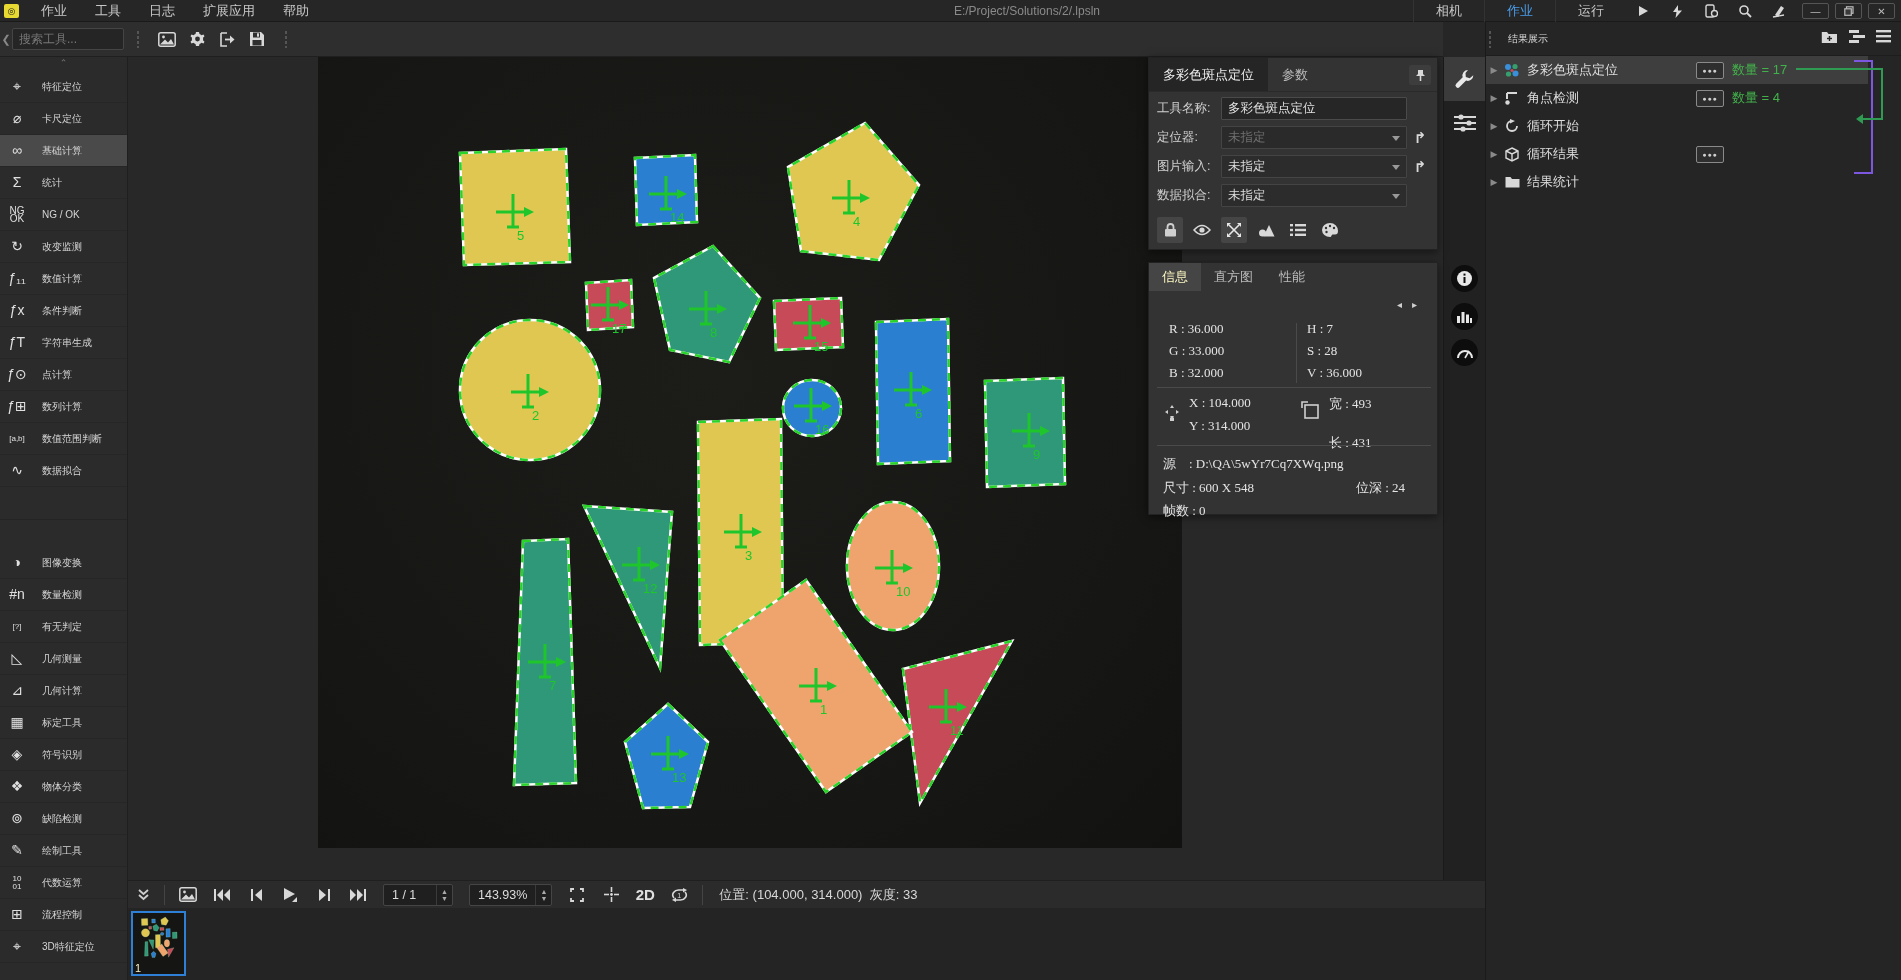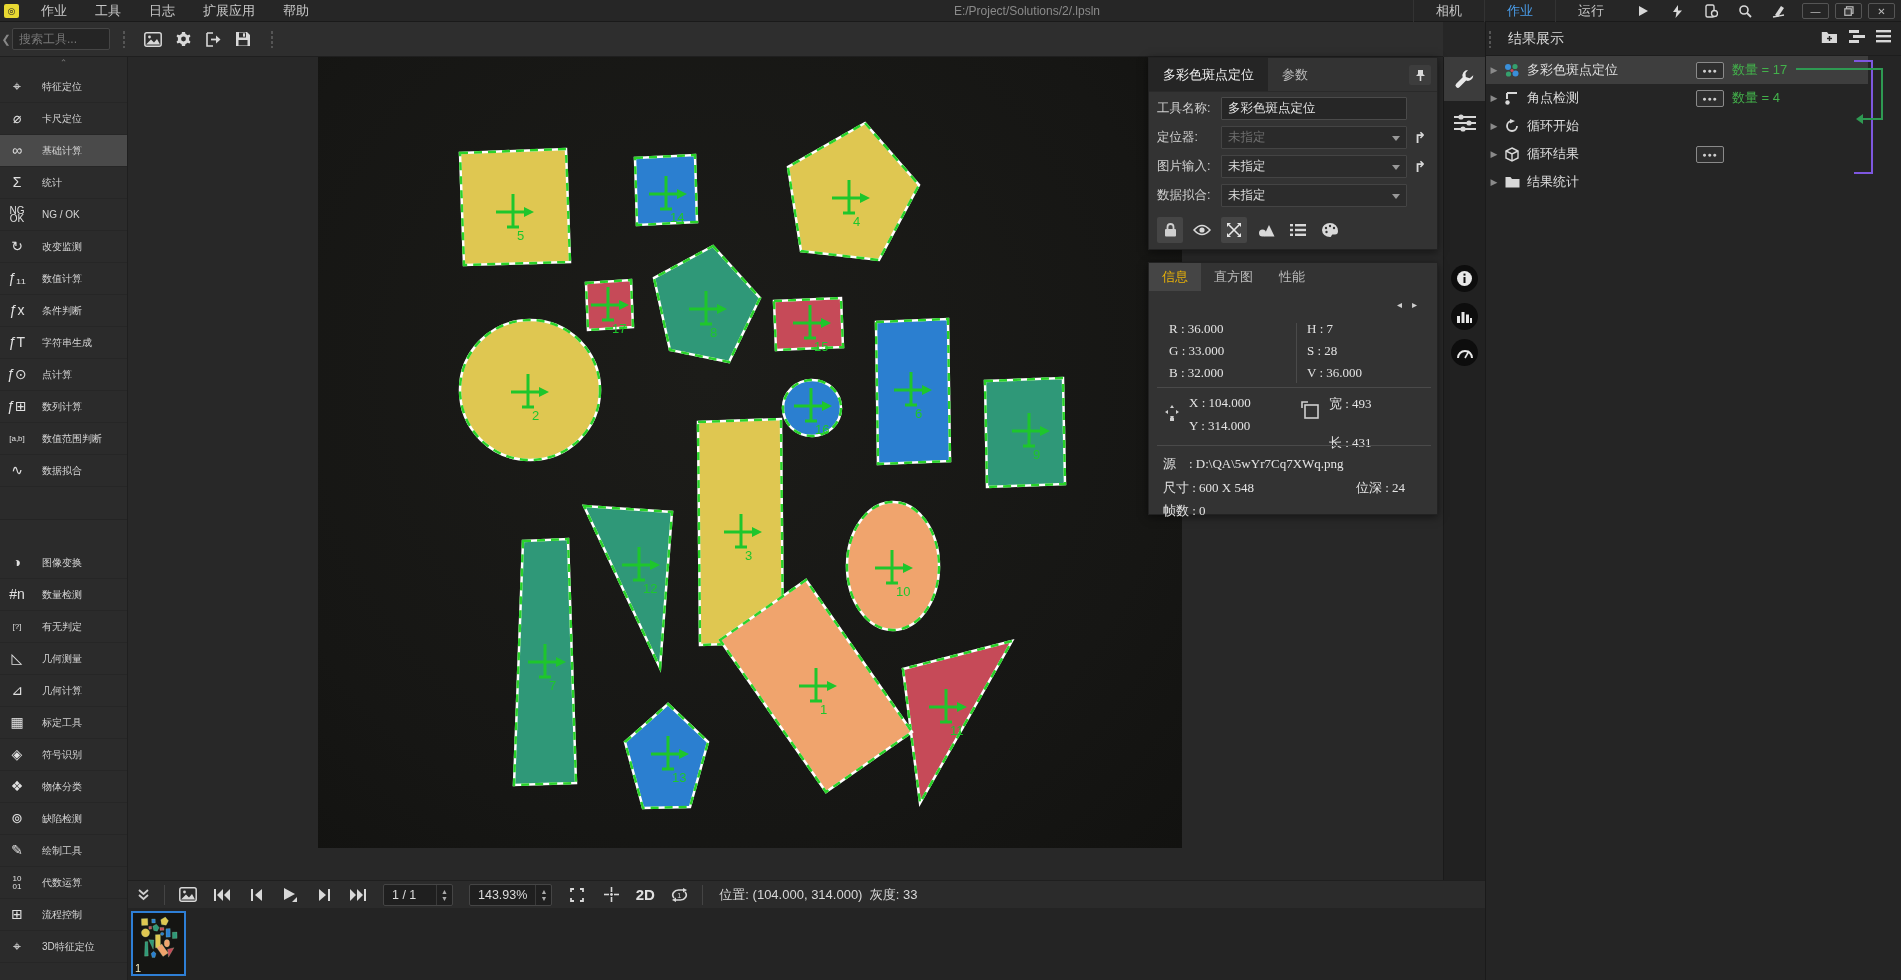--- a/index.html
+++ b/index.html
@@ -15,21 +15,21 @@
   #win-title { position:absolute; left:700px; width:400px; text-align:right; color:#8a8a8a; font-size:12px; }
   #menu-right { position:absolute; right:0; top:0; height:22px; display:flex; align-items:center; }
   .menu-right-item { padding:0 22px; font-size:13px; color:#c8c8c8; border-left:1px solid #333; height:22px; line-height:22px; }
   .menu-right-item.active { color:#4a9dea; }
   .mr-icon { width:34px; height:22px; display:flex; align-items:center; justify-content:center; }
   .winbtn { width:27px; height:16px; border:1px solid #555; margin-left:6px; display:flex; align-items:center; justify-content:center; color:#bbb; font-size:10px; border-radius:2px; }
 
   
   #toolrow { left:0; top:22px; width:1443px; height:35px; background:#2e2e2e; border-bottom:1px solid #1f1f1f; display:flex; align-items:center; }
   #collapse-left { width:12px; color:#888; font-size:11px; text-align:center; }
-  #search-box { width:98px; height:22px; background:#252525; border:1px solid #454545; border-radius:2px; color:#c8c8c8; font-size:12px; padding:0 6px; }
+  #search-box { width:112px; height:22px; background:#252525; border:1px solid #454545; border-radius:2px; color:#c8c8c8; font-size:12px; padding:0 6px; }
   #search-box::placeholder { color:#777; }
   .vdots { width:4px; height:18px; margin:0 12px; background-image:radial-gradient(#555 1px, transparent 1.2px); background-size:4px 5px; }
   .tr-icon { width:30px; height:24px; display:flex; align-items:center; justify-content:center; }
 
   
   #sidebar { left:0; top:57px; width:128px; height:923px; background:#2b2b2b; border-right:1px solid #1f1f1f; }
   #sb-collapse { height:14px; text-align:center; color:#777; font-size:9px; line-height:12px; }
   .sb-item { height:32px; display:flex; align-items:center; border-bottom:1px solid #262626; cursor:default; }
   .sb-item.sel { background:#4a4a4a; }
   .sb-icon { width:34px; text-align:center; color:#e0e0e0; font-size:14px; font-style:normal; line-height:11px; white-space:pre; }
@@ -58,36 +58,36 @@
   .field-select .chev { position:absolute; right:6px; top:9px; width:0; height:0; border-left:4px solid transparent; border-right:4px solid transparent; border-top:5px solid #999; }
   .jump-btn { width:20px; height:22px; margin-left:4px; color:#d8d8d8; font-size:15px; font-weight:bold; display:flex; align-items:center; justify-content:center; }
   #tp-iconrow { display:flex; align-items:center; margin:8px 8px 0 8px; height:28px; }
   .tp-ic { width:26px; height:26px; margin-right:6px; display:flex; align-items:center; justify-content:center; border-radius:2px; }
   .tp-ic.boxed { background:#454545; }
 
   
   #info-panel { left:1148px; top:262px; width:290px; height:253px; }
   #ip-tabs { height:28px; display:flex; background:#333; }
   .ip-tab { padding:0 13px; display:flex; align-items:center; font-size:13px; color:#bbb; }
-  .ip-tab.active { background:#454545; color:#eab308; }
+  .ip-tab.active { background:#454545; color:#fef9c3; }
   #ip-arrows { position:absolute; right:10px; top:36px; color:#cfcfcf; font-size:10px; letter-spacing:10px; }
   .kv { position:absolute; font-size:13px; color:#e4e4e4; white-space:pre;font-family:Liberation Serif, serif; }
   .ip-divider-v { position:absolute; left:147px; top:60px; width:1px; height:60px; background:#4a4a4a; }
   .ip-divider-h { position:absolute; left:8px; width:274px; height:1px; background:#4a4a4a; }
 
   
   #tool-strip { left:1443px; top:57px; width:42px; height:823px; background:#212121; border-left:1px solid #1a1a1a; }
   .strip-btn { width:42px; height:44px; display:flex; align-items:center; justify-content:center; }
   .strip-btn.active { background:#3c3c3c; }
   .float-circle { position:absolute; left:7px; width:27px; height:27px; border-radius:50%; background:#0d0d0d; display:flex; align-items:center; justify-content:center; }
 
   
   #results-panel { left:1485px; top:22px; width:416px; height:958px; background:#252525; border-left:1px solid #1a1a1a; }
   #rp-header { height:34px; display:flex; align-items:center; border-bottom:1px solid #1d1d1d; position:relative; }
-  #rp-title { margin-left:22px; color:#d8d8d8; font-size:14px; }
+  #rp-title { margin-left:22px; color:#d8d8d8; font-size:10px; }
   .rp-hicons { position:absolute; right:10px; top:8px; display:flex; gap:11px; }
   .rp-row { height:28px; display:flex; align-items:center; position:relative; width:382px; }
   .rp-row.sel { background:#3e3e3e; }
   .rp-caret { width:16px; text-align:center; color:#8a8a8a; font-size:9px; }
   .rp-icon { width:20px; height:16px; display:flex; align-items:center; justify-content:center; margin-right:5px; }
   .rp-label { color:#dedede; font-size:13px; }
   .rp-more { position:absolute; left:210px; width:28px; height:17px; border:1px solid #8a8a8a; border-radius:2px; color:#cfcfcf; font-size:7px; letter-spacing:1px; text-align:center; line-height:15px; background:#2e2e2e; }
   .rp-badge { position:absolute; left:246px; color:#43b14b; font-size:13px; }
   .bracket { position:absolute; }
 

